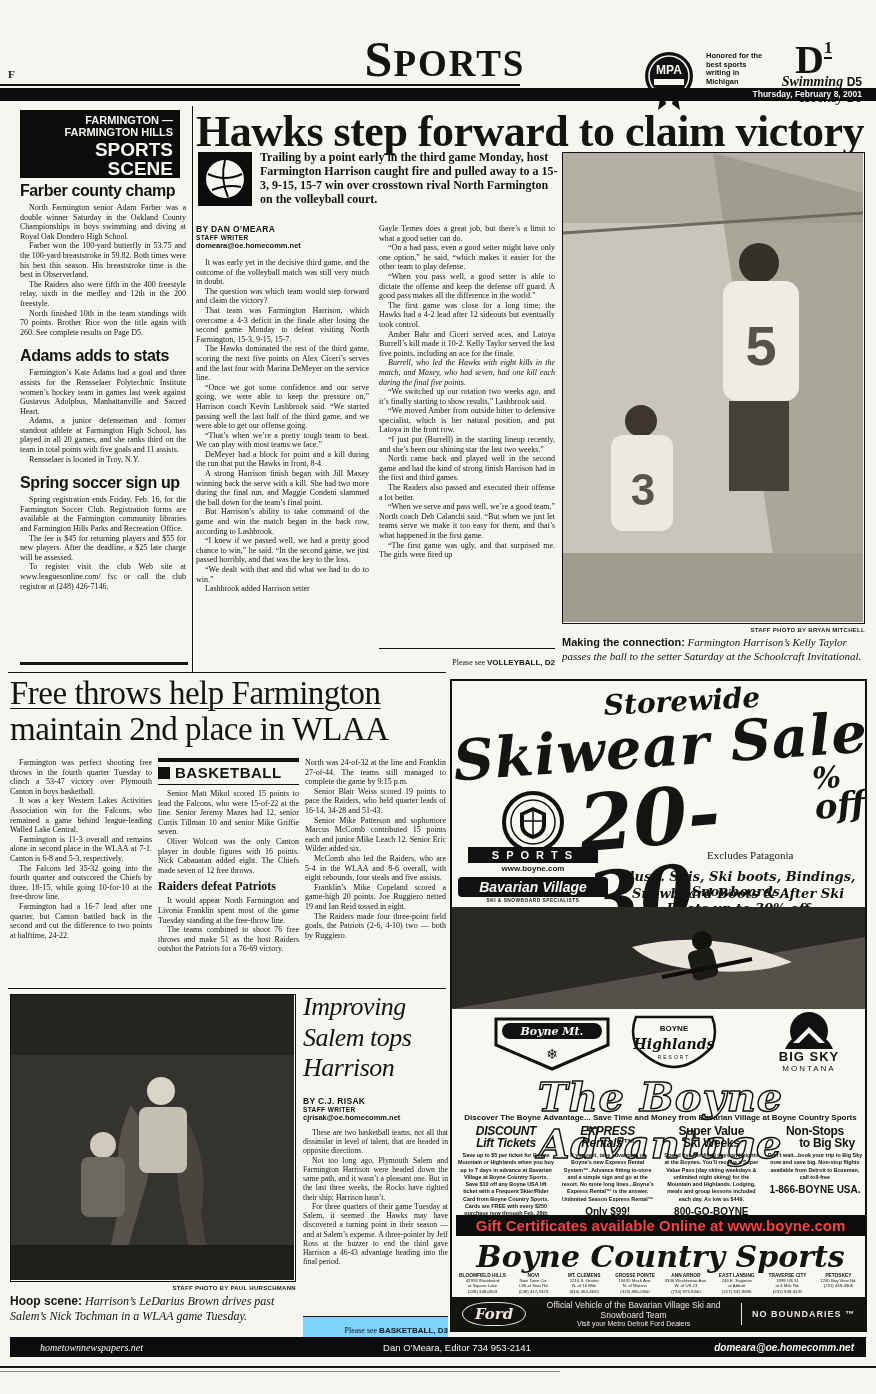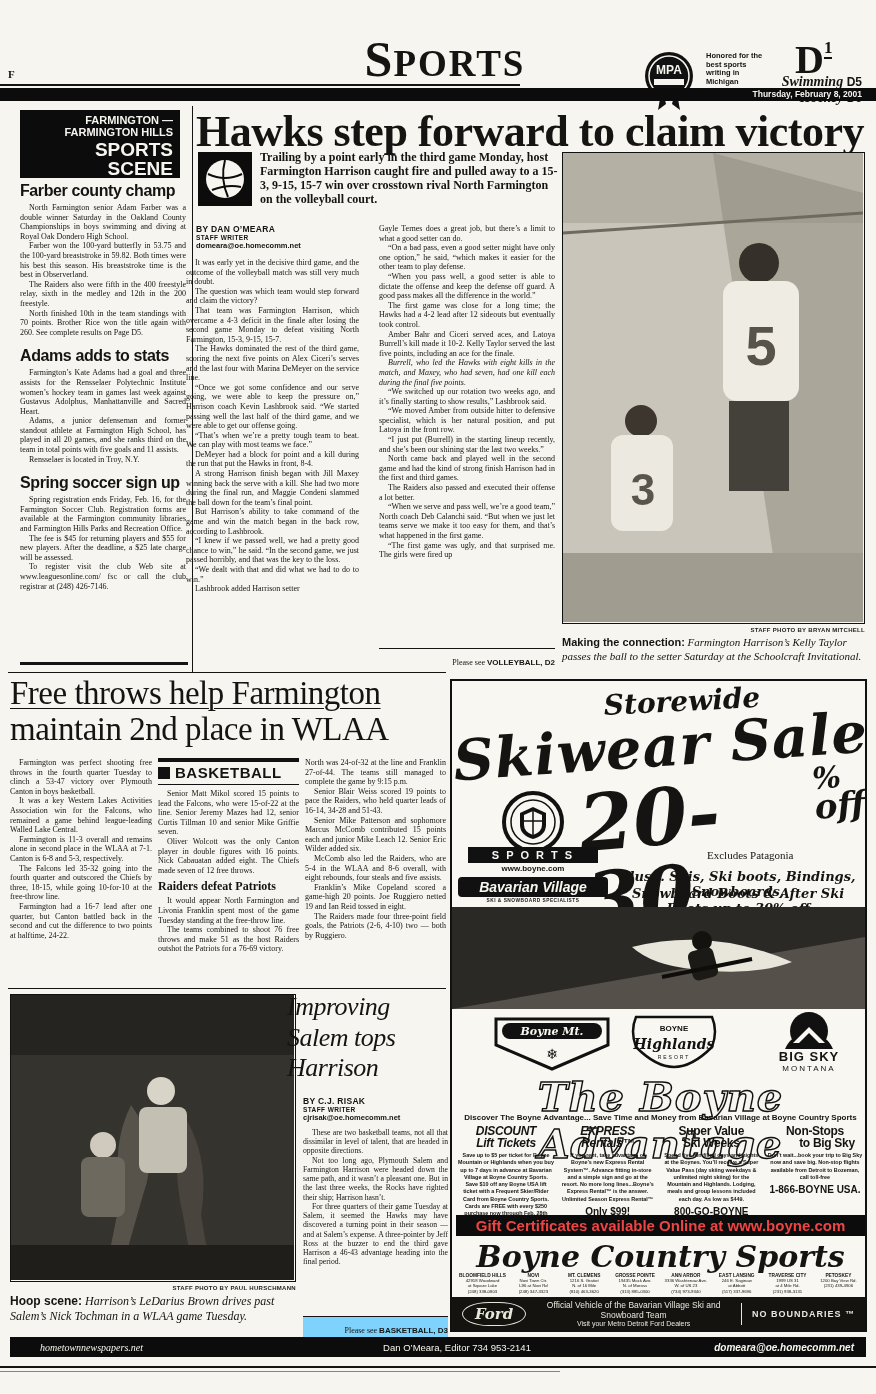--- a/index.html
+++ b/index.html
@@ -116,21 +116,21 @@
     </svg>
   </div>
   <div class="abs b" style="left:260px;top:150px;width:302px;font-size:12px;line-height:1.18;">Trailing by a point early in the third game Monday, host Farmington Harrison caught fire and pulled away to a 15-3, 9-15, 15-7 win over crosstown rival North Farmington on the volleyball court.</div>
 
   <div class="abs" style="left:196px;top:224px;width:173px;">
     <div class="byline">BY DAN O’MEARA</div>
     <div class="byrole">STAFF WRITER</div>
     <div class="bymail">domeara@oe.homecomm.net</div>
   </div>
 
-  <div class="abs col" style="left:186px;top:258px;width:173px;height:430px;">
+  <div class="abs col" style="left:196px;top:258px;width:173px;height:430px;">
     <p class="bodyp">It was early yet in the decisive third game, and the outcome of the volleyball match was still very much in doubt.</p>
     <p class="bodyp">The question was which team would step forward and claim the victory?</p>
     <p class="bodyp">That team was Farmington Harrison, which overcame a 4-3 deficit in the finale after losing the second game Monday to defeat visiting North Farmington, 15-3, 9-15, 15-7.</p>
     <p class="bodyp">The Hawks dominated the rest of the third game, scoring the next five points on Alex Ciceri’s serves and the last four with Marina DeMeyer on the service line.</p>
     <p class="bodyp">“Once we got some confidence and our serve going, we were able to keep the pressure on,” Harrison coach Kevin Lashbrook said. “We started passing well the last half of the third game, and we were able to get our offense going.</p>
     <p class="bodyp">“That’s when we’re a pretty tough team to beat. We can play with most teams we face.”</p>
     <p class="bodyp">DeMeyer had a block for point and a kill during the run that put the Hawks in front, 8-4.</p>
     <p class="bodyp">A strong Harrison finish began with Jill Maxey winning back the serve with a kill. She had two more during the final run, and Maggie Condeni slammed the ball down for the team’s final point.</p>
     <p class="bodyp">But Harrison’s ability to take command of the game and win the match began in the back row, according to Lashbrook.</p>
     <p class="bodyp">“I knew if we passed well, we had a pretty good chance to win,” he said. “In the second game, we just passed horribly, and that was the key to the loss.</p>
@@ -226,21 +226,21 @@
       <circle cx="92" cy="150" r="13" fill="#cfcabd"></circle>
       <rect x="70" y="162" width="44" height="60" rx="8" fill="#6e695e"></rect>
       <rect x="0" y="250" width="283" height="35" fill="#201e1b"></rect>
     </svg>
   </div>
   <div class="abs credit" style="left:10px;top:1285px;width:286px;">STAFF PHOTO BY PAUL HURSCHMANN</div>
   <div class="abs cap" style="left:10px;top:1294px;width:286px;font-size:12px;">
     <span class="lead">Hoop scene:</span><span class="txt"> Harrison’s LeDarius Brown drives past Salem’s Nick Tochman in a WLAA game Tuesday.</span>
   </div>
 
-  <div class="abs ital" style="left:287px;top:992px;width:145px;font-size:26px;line-height:1.18;letter-spacing:-0.5px;">
+  <div class="abs ital" style="left:303px;top:992px;width:145px;font-size:26px;line-height:1.18;letter-spacing:-0.5px;">
     <div>Improving</div>
     <div>Salem tops</div>
     <div>Harrison</div>
   </div>
   <div class="abs" style="left:303px;top:1096px;width:145px;">
     <div class="byline">BY C.J. RISAK</div>
     <div class="byrole">STAFF WRITER</div>
     <div class="bymail">cjrisak@oe.homecomm.net</div>
   </div>
   <div class="abs col" style="left:303px;top:1128px;width:145px;height:186px;">

